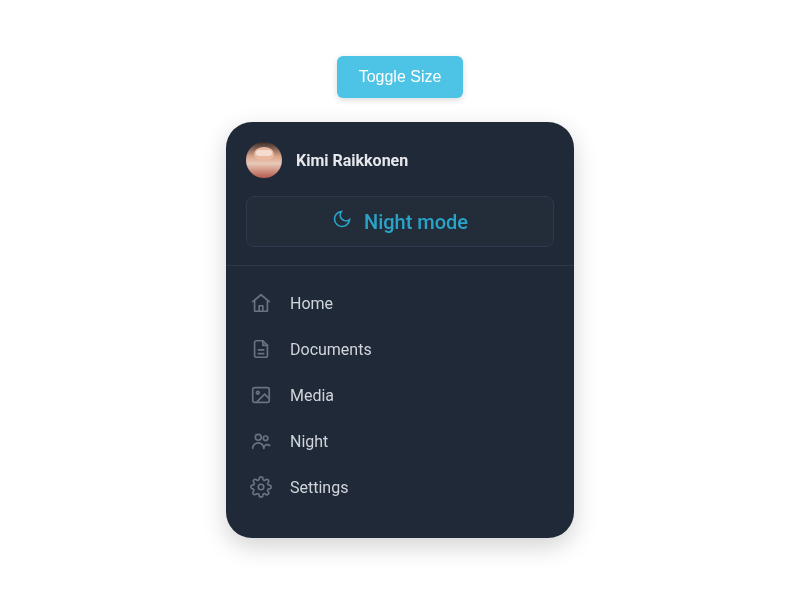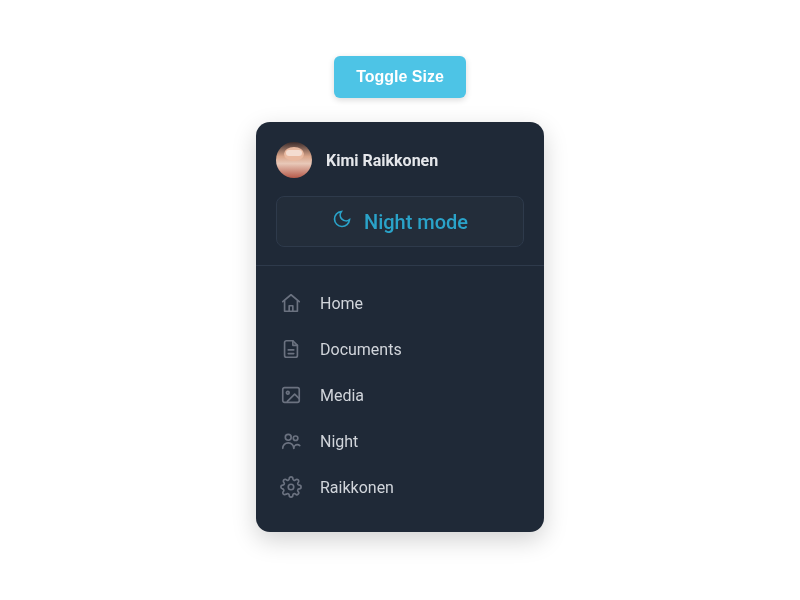--- a/index.html
+++ b/index.html
@@ -13,29 +13,29 @@
     align-items: center;
     padding-top: 56px;
   }
   .toggle-btn {
     background: #4dc4e6;
     color: #ffffff;
     border: none;
     border-radius: 6px;
     padding: 12px 22px;
     font-size: 16px;
-    font-weight: 700;
+    font-weight: 400;
     cursor: pointer;
     box-shadow: 0 2px 6px rgba(0,0,0,0.15);
     margin-bottom: 24px;
   }
   .card {
-    width: 288px;
+    width: 348px;
     background: #1f2937;
-    border-radius: 14px;
+    border-radius: 26px;
     box-shadow: 0 8px 24px rgba(0,0,0,0.18);
     color: #e5e7eb;
     overflow: hidden;
   }
   .card-header {
     padding: 20px 20px 18px 20px;
     border-bottom: 1px solid #2e3a4b;
   }
   .user-row {
     display: flex;
@@ -89,21 +89,21 @@
     font-weight: 500;
   }
   .night-btn svg {
     width: 20px;
     height: 20px;
     stroke: #2aa3c9;
     fill: none;
     stroke-width: 2;
   }
   .menu {
-    padding: 14px 20px 22px 20px;
+    padding: 14px 20px 28px 20px;
     text-align: center;
   }
   .menu-item {
     display: flex;
     align-items: center;
     gap: 18px;
     padding: 12px 4px;
     cursor: pointer;
     color: #d1d5db;
     font-size: 16px;
@@ -196,17 +196,17 @@
       <span>Night</span>
     </div>
 
     <div class="menu-item">
       <span class="icon">
         <svg viewBox="0 0 24 24">
             <circle cx="12" cy="12" r="3"></circle>
             <path d="M19.4 15a1.7 1.7 0 0 0 .34 1.87l.06.06a2 2 0 1 1-2.83 2.83l-.06-.06a1.7 1.7 0 0 0-1.87-.34 1.7 1.7 0 0 0-1.03 1.56V21a2 2 0 0 1-4 0v-.08a1.7 1.7 0 0 0-1.03-1.56 1.7 1.7 0 0 0-1.87.34l-.6.06a2 2 0 1 1-2.83-2.83l.06-.06a1.7 1.7 0 0 0 .34-1.87 1.7 1.7 0 0 0-1.56-1.03H3a2 2 0 0 1 0-4h.08a1.7 1.7 0 0 0 1.56-1.03 1.7 1.7 0 0 0-.34-1.87l-.06-.06a2 2 0 1 1 2.83-2.83l.06.06a1.7 1.7 0 0 0 1.87.34H9a1.7 1.7 0 0 0 1.03-1.56V3a2 2 0 0 1 4 0v.08a1.7 1.7 0 0 0 1.03 1.56 1.7 1.7 0 0 0 1.87-.34l.06-.06a2 2 0 1 1 2.83 2.83l-.06.06a1.7 1.7 0 0 0-.34 1.87V9c.26.63.87 1.03 1.56 1.03H21a2 2 0 0 1 0 4h-.08c-.69 0-1.3.4-1.56 1.03z"></path>
           </svg>
       </span>
-      <span>Raikkonen</span>
+      <span>Settings</span>
     </div>
 
   </div>
 </div>
 
 </body></html>

